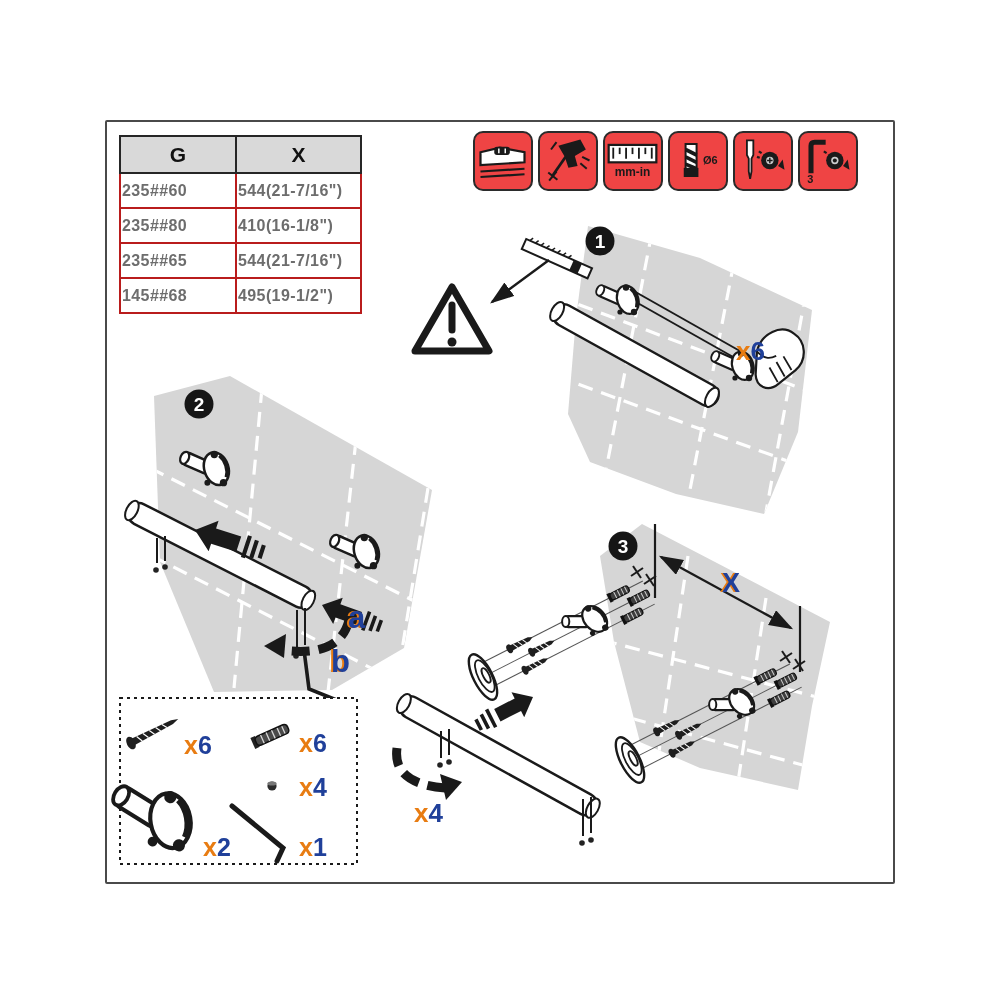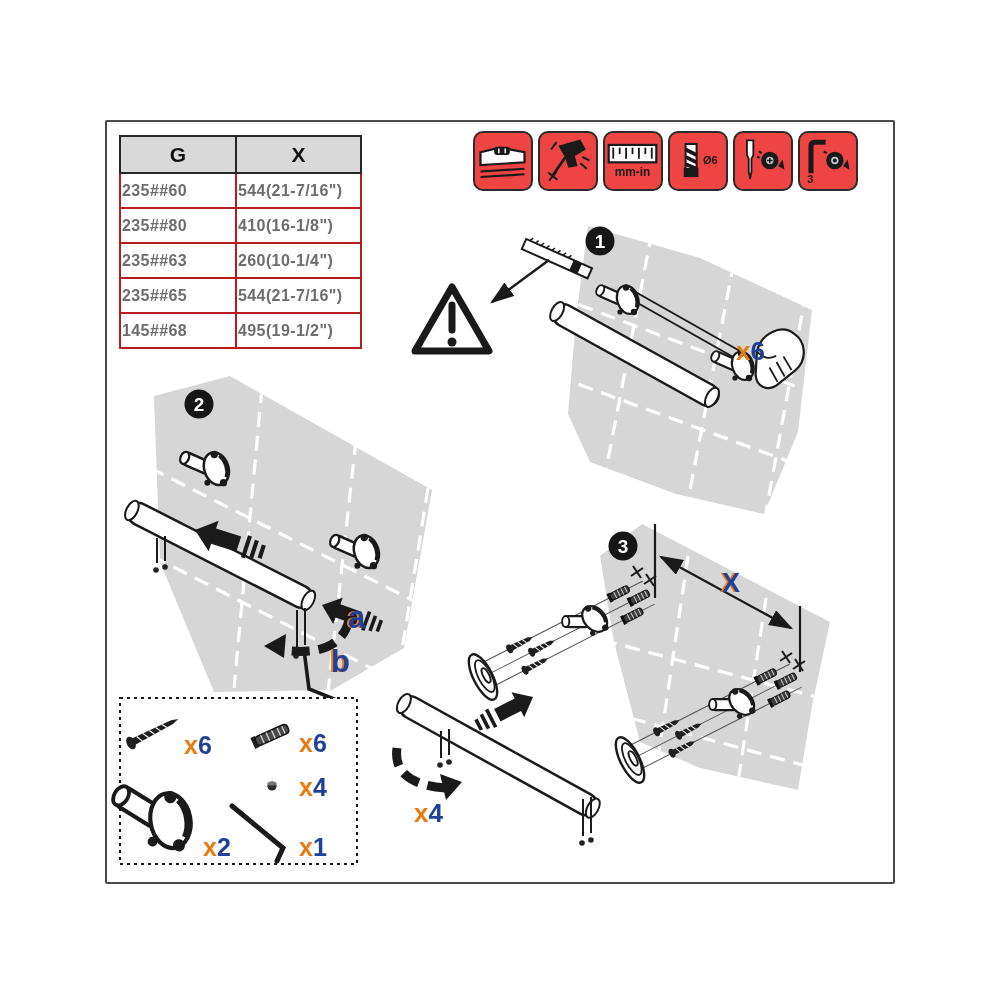--- a/index.html
+++ b/index.html
@@ -31,24 +31,20 @@
     </tr>
     <tr>
           <td>235##60</td>
           <td>544(21-7/16")</td>
         </tr>
     <tr>
           <td>235##80</td>
           <td>410(16-1/8")</td>
         </tr>
     <tr>
-          <td>235##63</td>
-          <td>260(10-1/4")</td>
-        </tr>
-    <tr>
           <td>235##65</td>
           <td>544(21-7/16")</td>
         </tr>
     <tr>
           <td>145##68</td>
           <td>495(19-1/2")</td>
         </tr>
   </tbody>
     </table>
 

